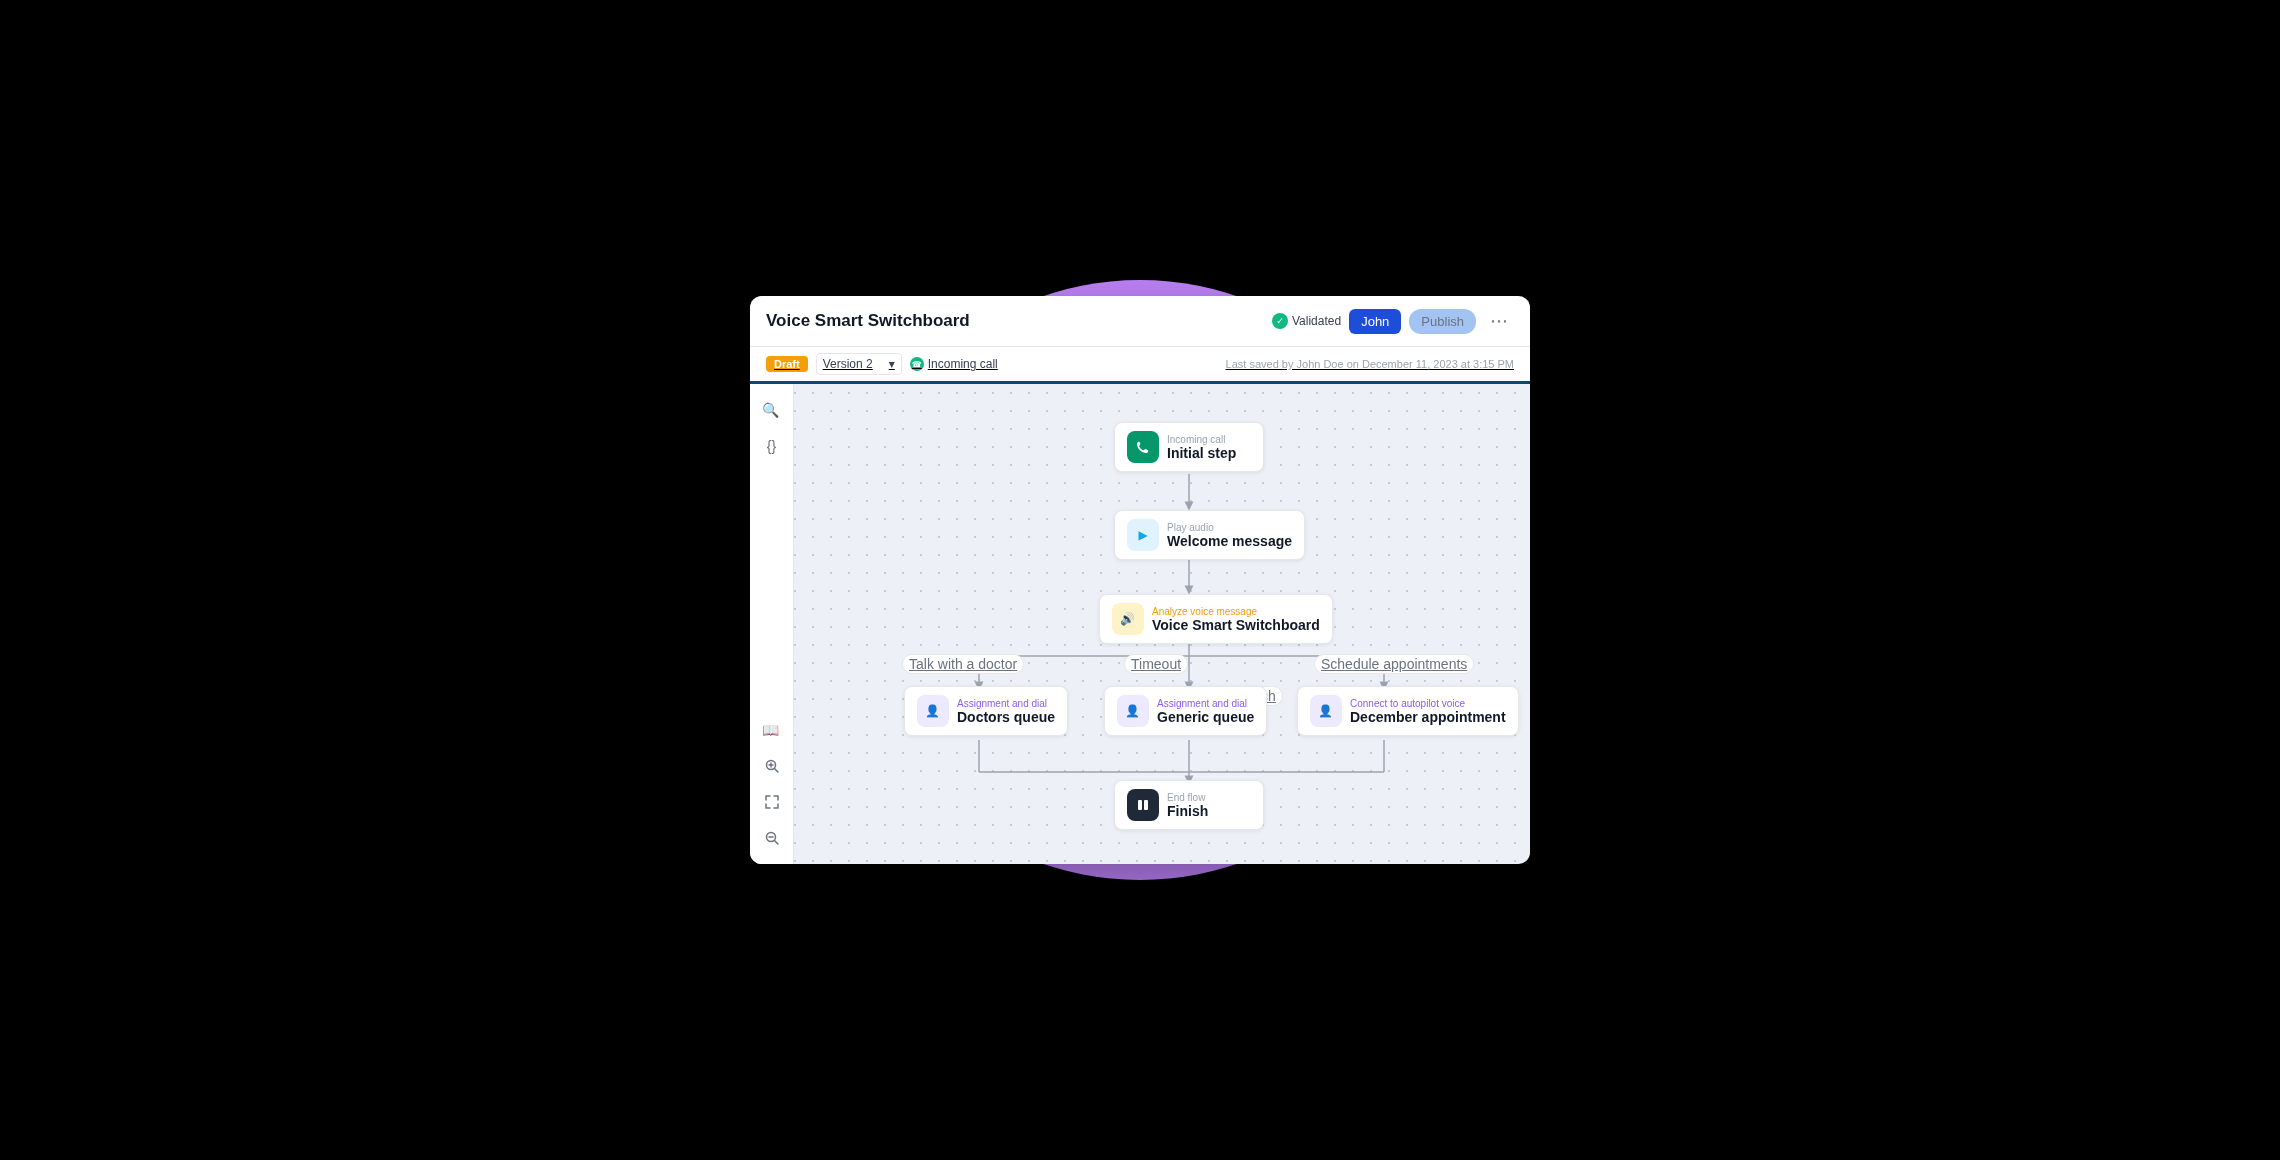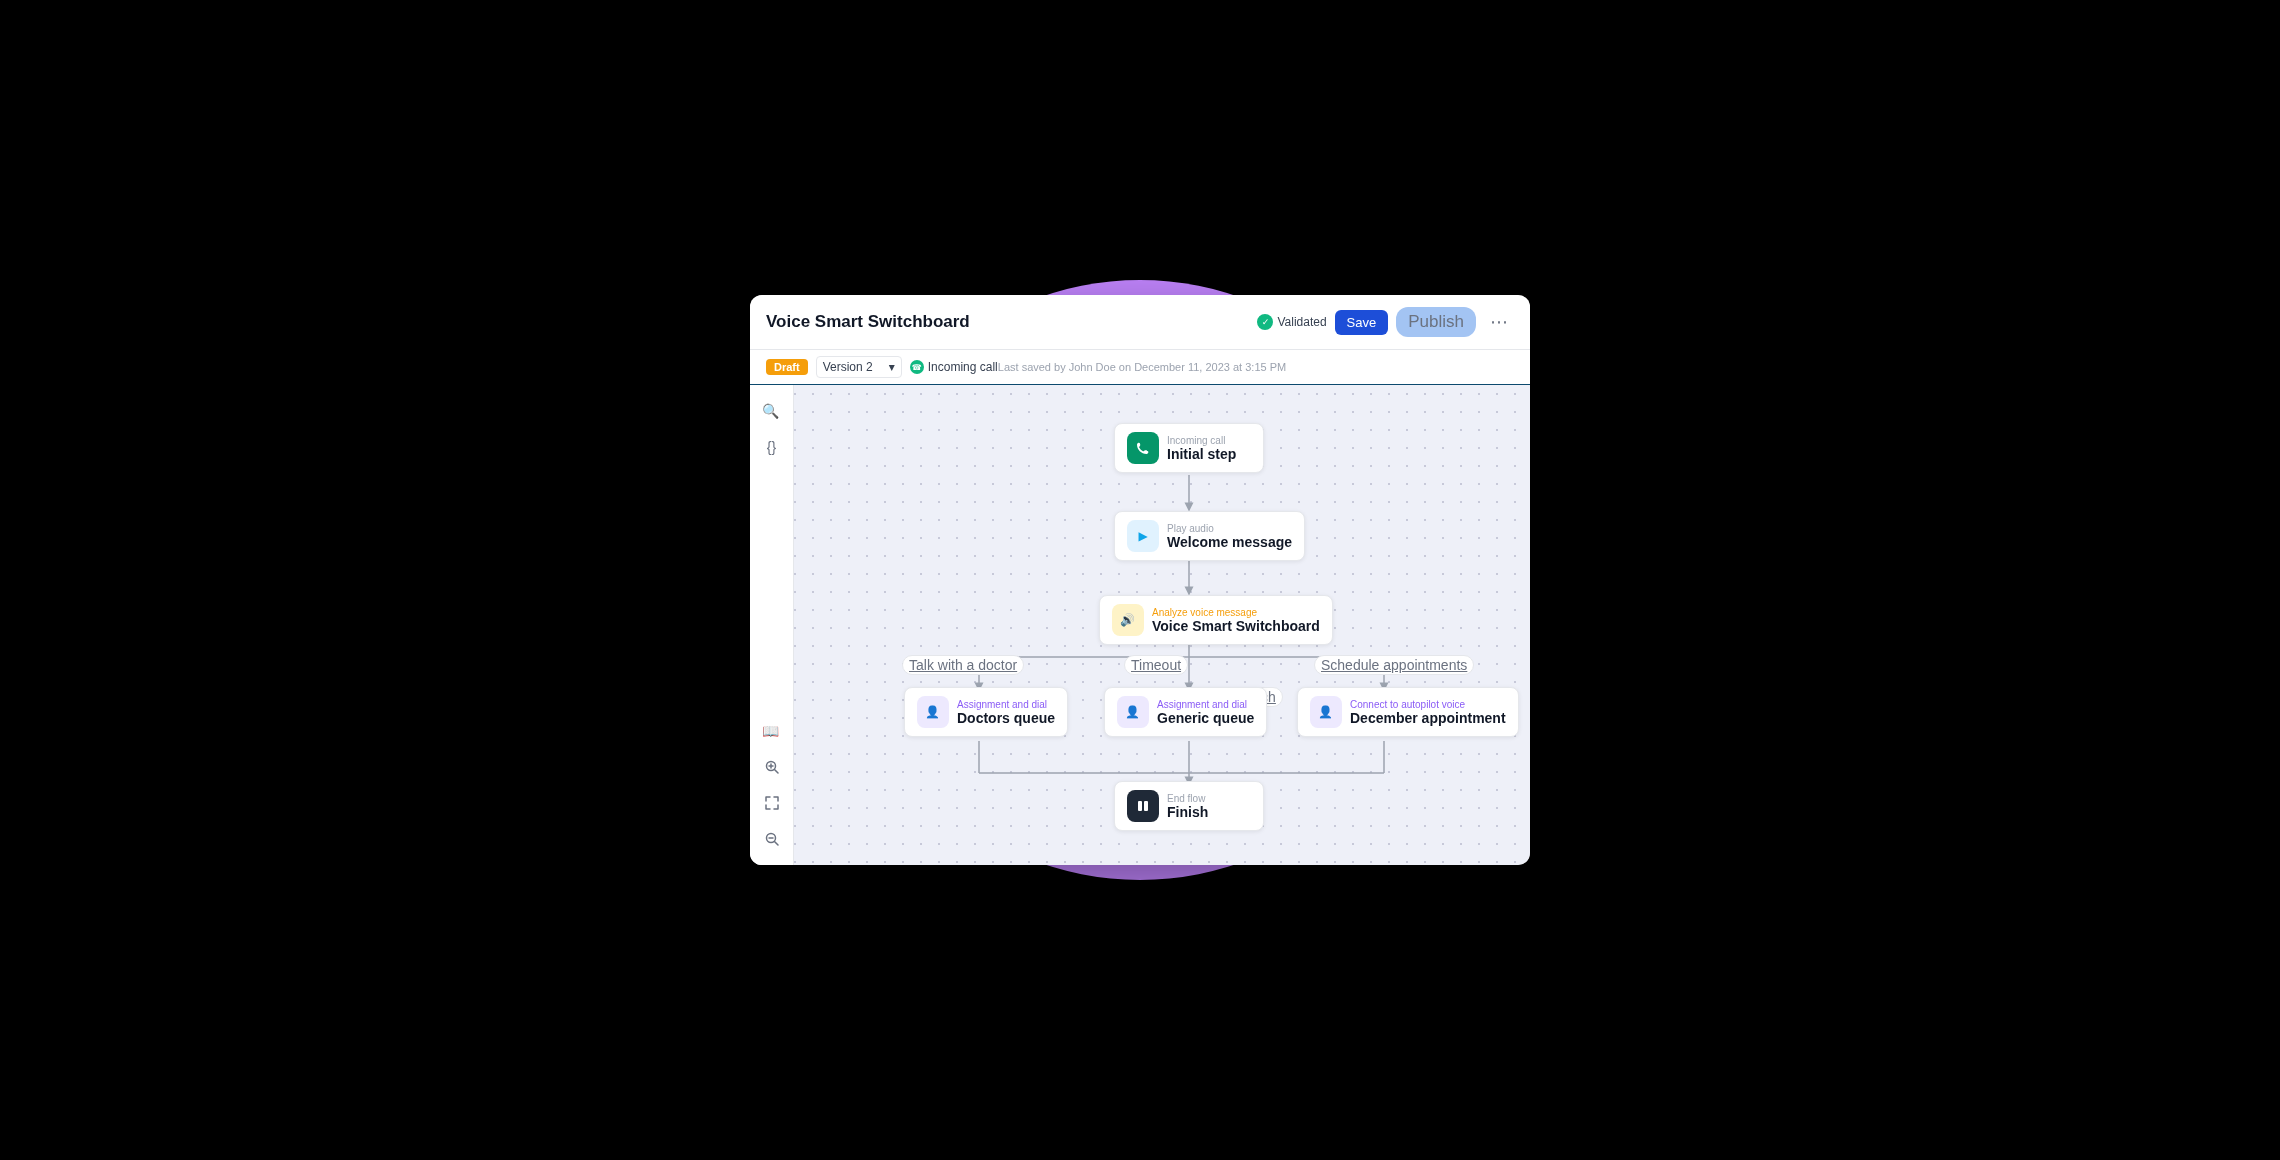--- a/index.html
+++ b/index.html
@@ -79,41 +79,42 @@
       font-size: 13px;
       cursor: pointer;
       font-weight: 500;
     }
     .btn-publish {
       background: #a3c4f3;
       color: #6b7280;
       border: none;
       border-radius: 12px;
       padding: 5px 12px;
-      font-size: 17px;
+      font-size: 13px;
       cursor: pointer;
       font-weight: 500;
       text-align: right;
     }
     .btn-more {
       background: none;
       border: none;
       cursor: pointer;
       color: #6b7280;
       font-size: 18px;
       padding: 2px 6px;
     }
     
     .toolbar {
       display: flex;
       align-items: center;
-      justify-content: flex-start;
+      justify-content: space-between;
       padding: 6px 16px;
-      border-bottom: 1px solid #0c4a6e;
+      border-bottom: 3px solid #0c4a6e;
       background: #fff;
+      text-decoration: underline;
     }
     .toolbar-left {
       display: flex;
       align-items: center;
       gap: 8px;
     }
     .draft-badge {
       background: #f59e0b;
       color: #fff;
       border-radius: 4px;
@@ -263,21 +264,21 @@
 
 <div class="app-window">
 
   <div class="header">
     <span class="header-title">Voice Smart Switchboard</span>
     <div class="header-actions">
       <div class="validated-badge">
         <div class="validated-icon">✓</div>
         <span>Validated</span>
       </div>
-      <button class="btn-save">Save</button>
+      <button class="btn-save">John</button>
       <button class="btn-publish">Publish</button>
       <button class="btn-more">⋯</button>
     </div>
   </div>
 
   <div class="toolbar">
     <div class="toolbar-left">
       <span class="draft-badge">Draft</span>
       <div class="version-select">
         <span>Version 2</span>

